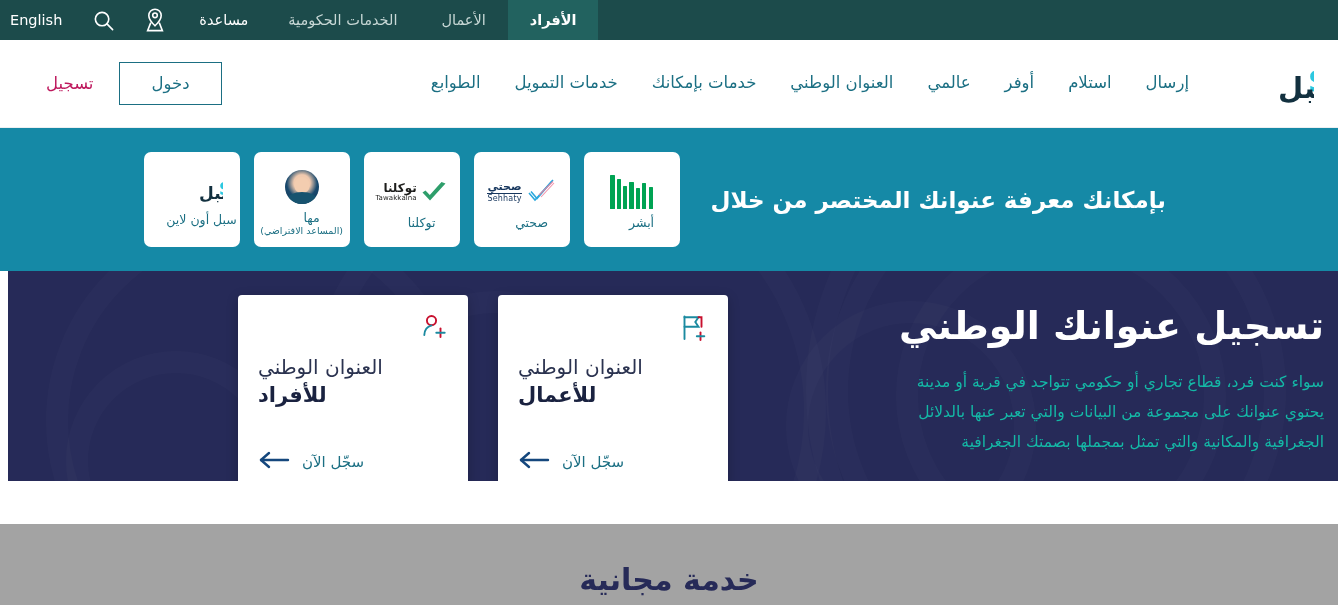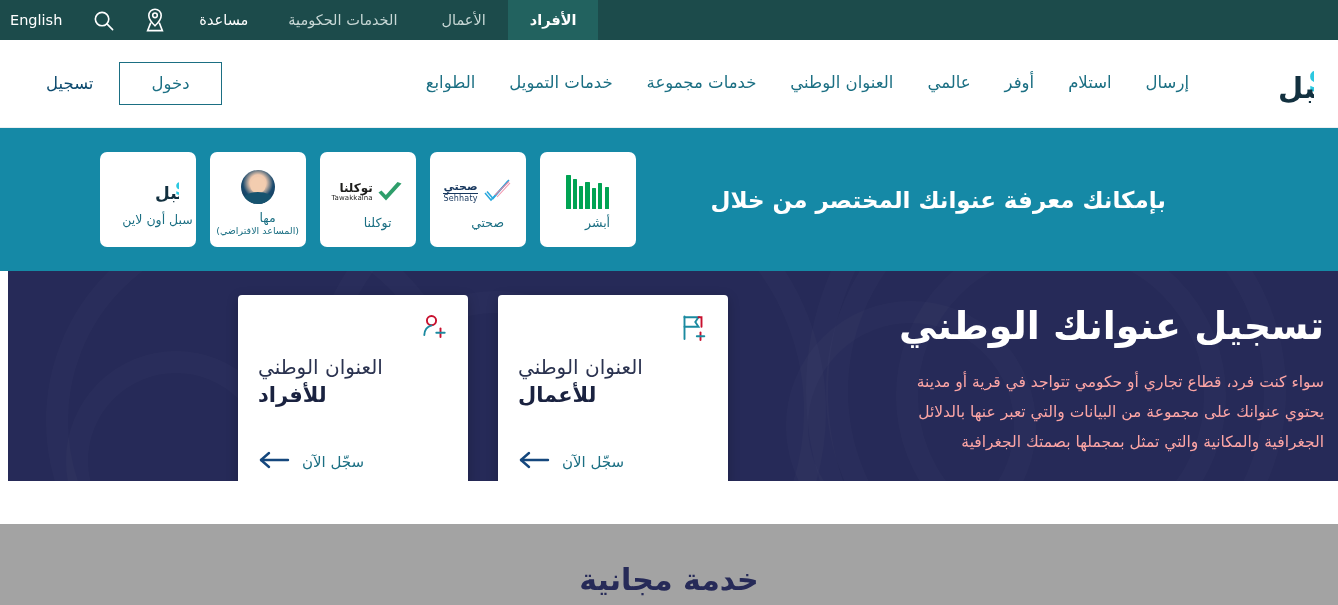--- a/index.html
+++ b/index.html
@@ -76,38 +76,37 @@
     display: flex; align-items: center; direction: rtl; gap: 0;
   }
   .btn-login {
     border: 1.6px solid #1b6f83; color: #1b6f83;
     background: #ffffff;
     font-size: 16.5px; padding: 11px 31px;
     cursor: pointer; white-space: nowrap;
     font-family: inherit;
   }
   .btn-register {
-    color: #0c4a6e; font-size: 16.5px;
+    color: #be185d; font-size: 16.5px;
     padding: 0 26px 0 24px; cursor: pointer; white-space: nowrap;
     background: none; border: none; font-family: inherit;
   }
 
   
   .appbanner {
     position: absolute; top: 128px; left: 0;
     width: 1338px; height: 143px;
     background: #1589a6;
     display: flex; align-items: center;
     direction: rtl;
   }
   .appbanner-text {
     color: #ffffff; font-size: 23px; font-weight: bold;
     margin-right: 172px; white-space: nowrap;
     letter-spacing: 0.1px;
-    margin-left: 44px;
   }
   .appcards { display: flex; align-items: center; gap: 14px; margin-right: 31px; }
   .appcard {
     width: 96px; height: 95px; background: #ffffff;
     border-radius: 7px;
     display: flex; flex-direction: column;
     align-items: center; justify-content: center;
     cursor: pointer; padding-top: 4px;
   }
   .appcard-logo {
@@ -183,21 +182,21 @@
     direction: rtl;
   }
   .hero-text {
     width: 420px; margin-right: 22px; padding-top: 32px; text-align: right;
   }
   .hero-title {
     color: #ffffff; font-size: 38px; font-weight: bold;
     line-height: 1.25; margin-bottom: 16px; white-space: nowrap;
   }
   .hero-desc {
-    color: #fca5a5; font-size: 15.5px; line-height: 1.95;
+    color: #14b8a6; font-size: 15.5px; line-height: 1.95;
   }
   .hero-cards { display: flex; gap: 30px; margin-right: 176px; padding-top: 24px; }
   .rcard {
     width: 230px; height: 192px; background: #ffffff;
     border-radius: 4px; box-shadow: 0 3px 12px rgba(0,0,0,.22);
     padding: 18px 20px 14px 20px;
     display: flex; flex-direction: column;
     cursor: pointer; position: relative;
   }
   .rcard-icon { height: 34px; display: flex; align-items: flex-start; justify-content: flex-start; }
@@ -271,21 +270,21 @@
         <text x="60" y="40" text-anchor="end" font-family="DejaVu Sans, sans-serif" font-size="29" font-weight="bold" fill="#12303f">سبل</text>
       </svg>
     </div>
 
     <div class="navlinks">
       <div class="navlink">إرسال</div>
       <div class="navlink">استلام</div>
       <div class="navlink">أوفر</div>
       <div class="navlink">عالمي</div>
       <div class="navlink">العنوان الوطني</div>
-      <div class="navlink">خدمات مجموعة</div>
+      <div class="navlink">خدمات بإمكانك</div>
       <div class="navlink">خدمات التمويل</div>
       <div class="navlink">الطوابع</div>
     </div>
 
     <div class="nav-auth">
       <button class="btn-login">دخول</button>
       <button class="btn-register">تسجيل</button>
     </div>
   </div>
 

